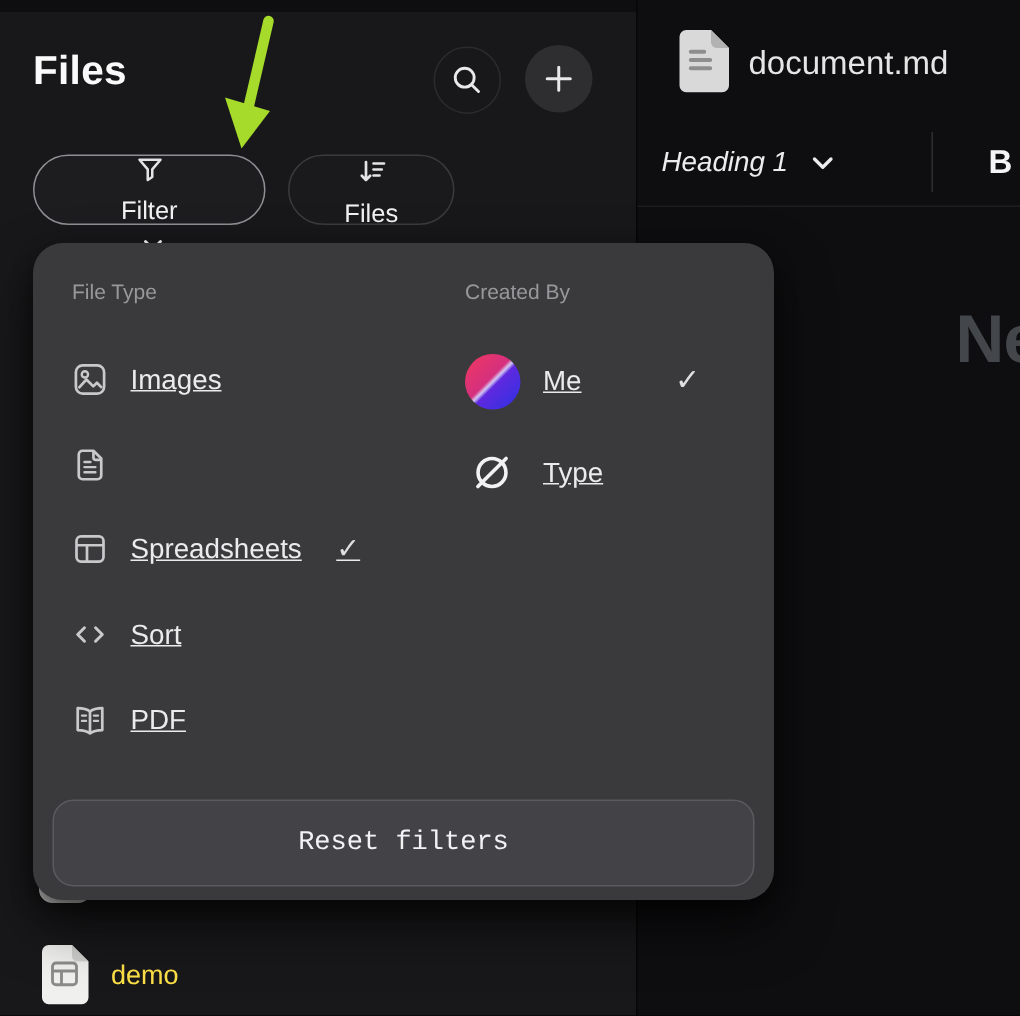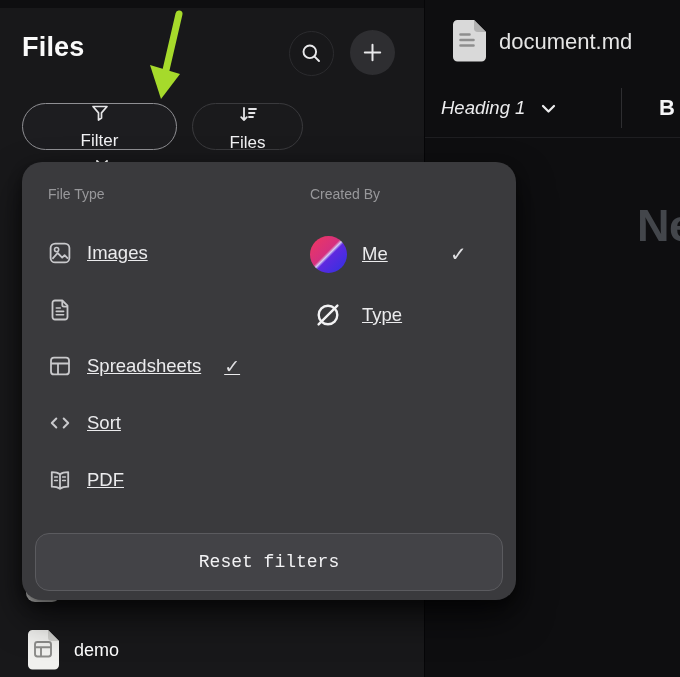--- a/index.html
+++ b/index.html
@@ -43,21 +43,21 @@
   
   .hidden-file-icon {
     position:absolute; left:26px; top:558px; width:35px; height:44px;
     background:#ececea; border-radius:9px; z-index:1;
   }
   .demo-row {
     position:absolute; left:0; top:626px; width:424px; height:48px;
     display:flex; align-items:center; cursor:pointer;
   }
   .demo-row svg { position:absolute; left:26px; top:3px; }
-  .demo-label { position:absolute; left:74px; font-size:18px; color:#ffffff; }
+  .demo-label { position:absolute; left:74px; font-size:18px; color:#fde047; }
 
   
   .editor-panel {
     position:absolute; left:424px; top:0; width:256px; height:677px;
     background:#0e0e10; border-left:1px solid #060608; overflow:hidden;
   }
   .doc-header { position:absolute; left:0; top:0; width:256px; height:80px; }
   .doc-file-icon { position:absolute; left:26px; top:19px; }
   .doc-name { position:absolute; left:74px; top:29px; font-size:22px; font-weight:500; color:#e5e5e5; white-space:nowrap; }
   .toolbar { position:absolute; left:0; top:84px; width:256px; height:53px; }

